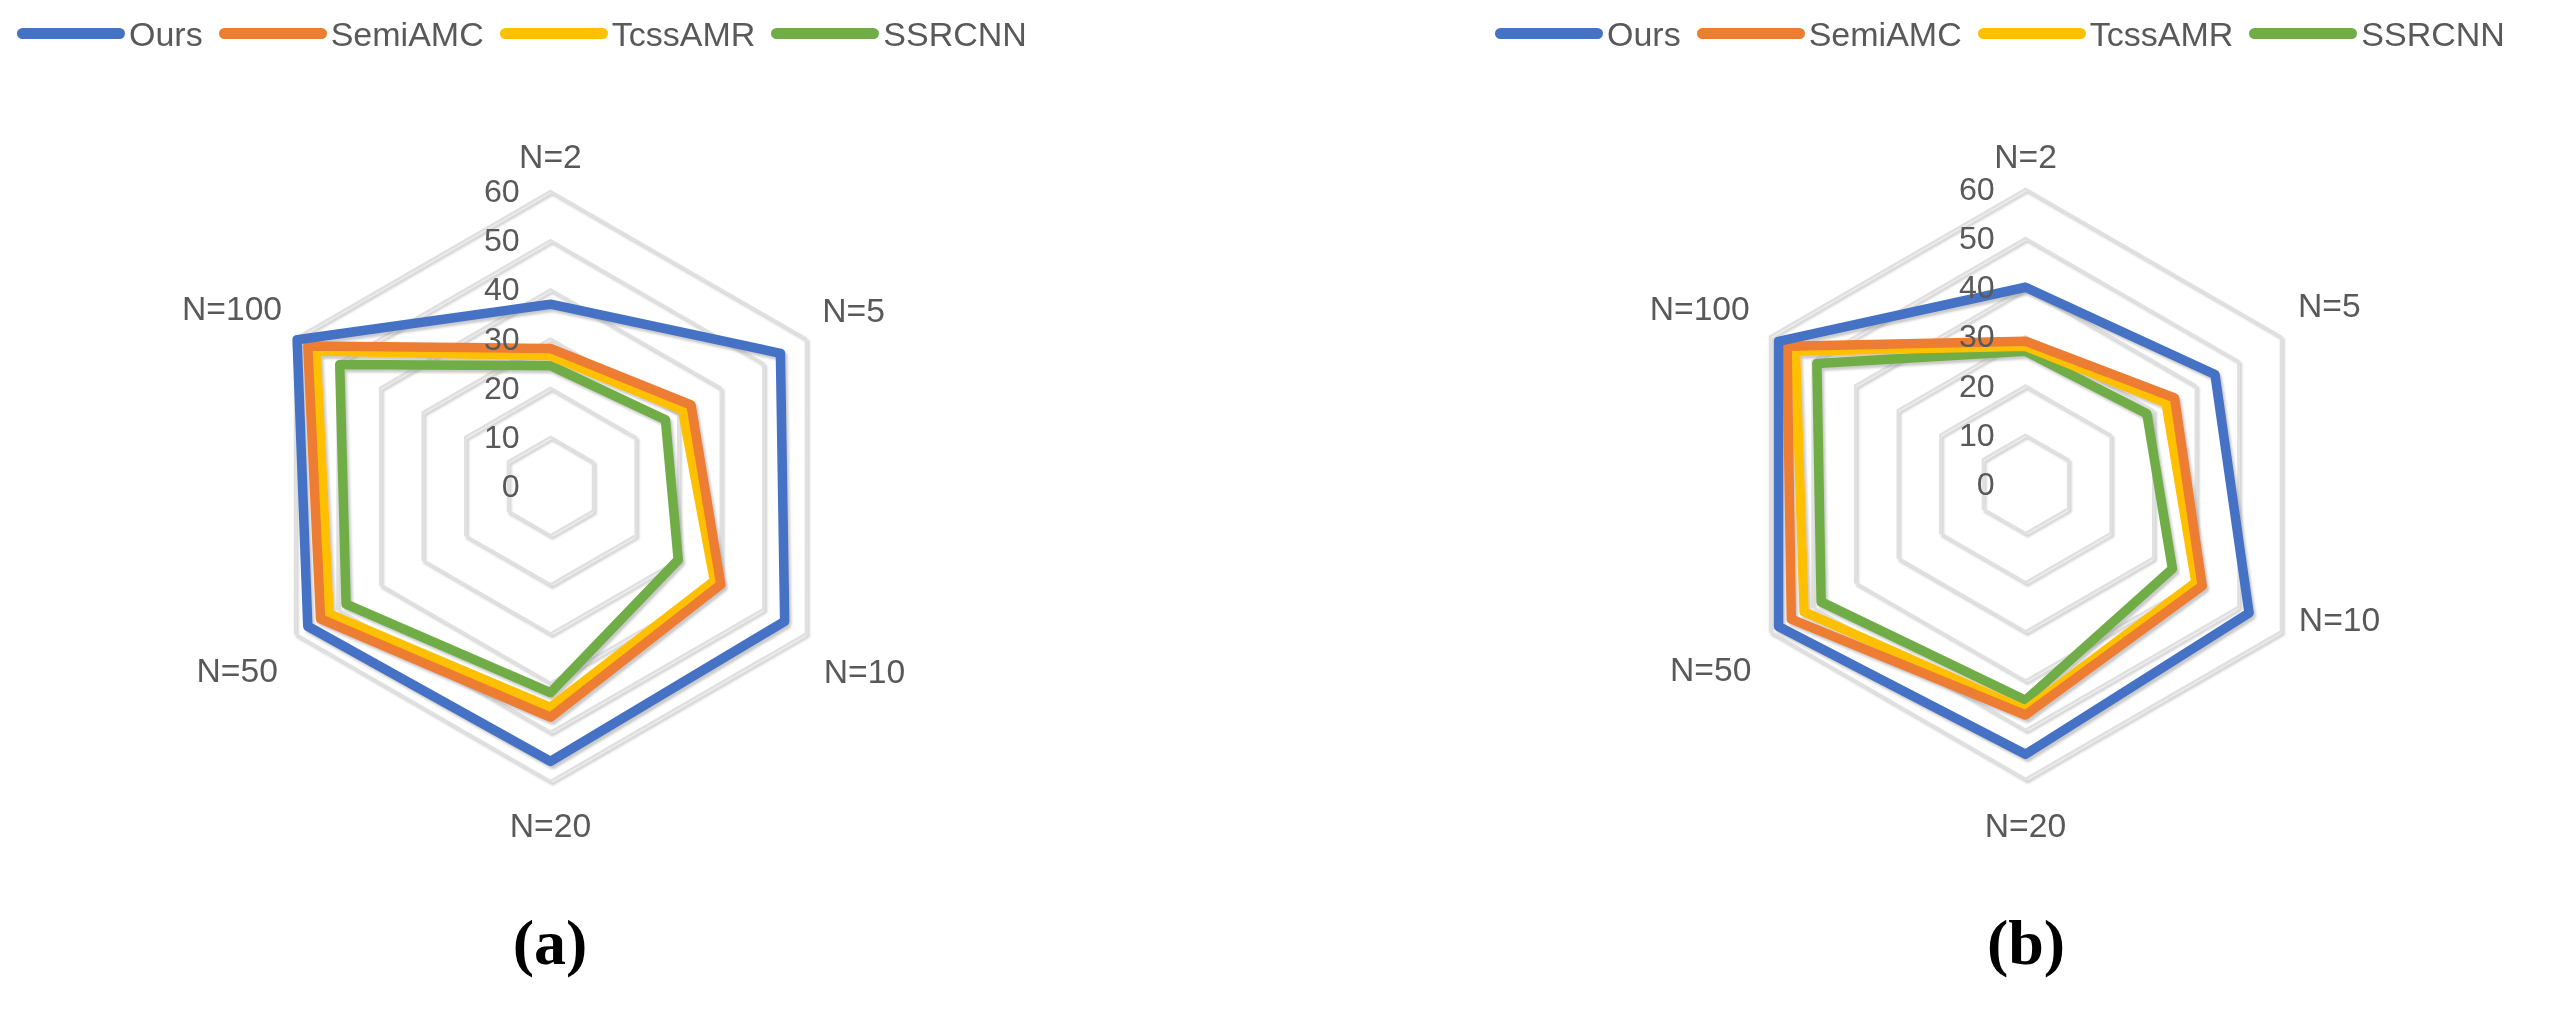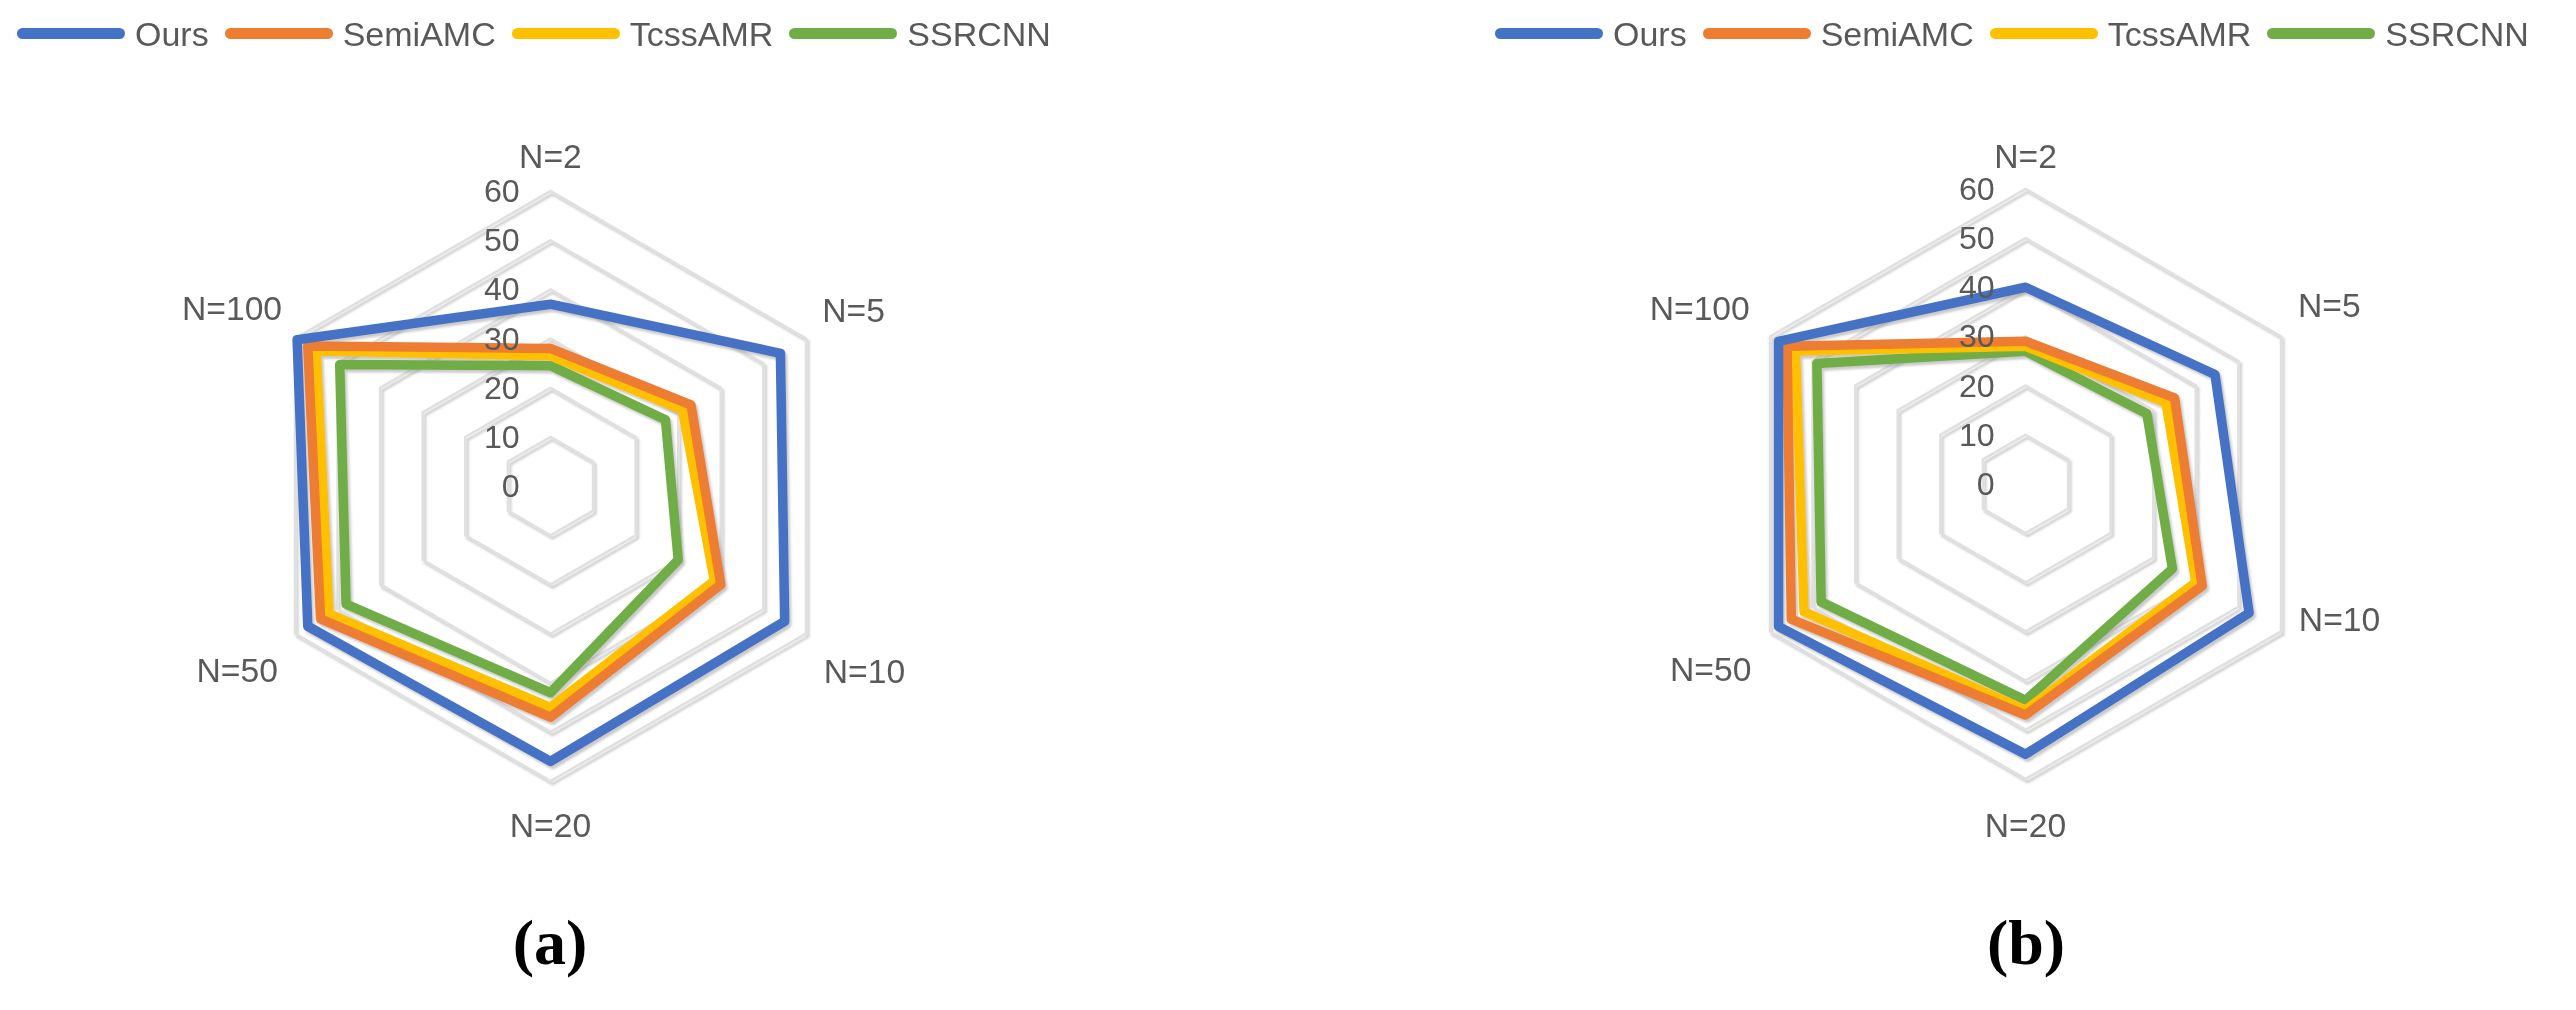--- a/index.html
+++ b/index.html
@@ -1,21 +1,21 @@
 <!DOCTYPE html>
 <html style="font-size:11.7px"><head>
 <meta charset="utf-8">
 <style>
   html,body{margin:0;padding:0;background:#ffffff;}
   body{width:2576px;height:1011px;overflow:hidden;
        font-family:"Liberation Sans", sans-serif;}
   .canvas{position:relative;width:2576px;height:1011px;background:#ffffff;}
   svg{position:absolute;left:0;top:0;}
   .legend{position:absolute;top:14.6px;height:38px;display:flex;align-items:center;gap:16px;white-space:nowrap;}
-  .legend-item{display:flex;align-items:center;gap:10px;}
+  .legend-item{display:flex;align-items:center;gap:4px;}
   .legend-marker{display:inline-block;width:108px;height:11.7px;border-radius:6.6px;}
   .legend-label{font-size:34px;color:#595959;line-height:1;}
   .caption{position:absolute;transform:translateX(-50%);font-family:"Liberation Serif", serif;
            font-weight:bold;font-size:64px;color:#000;top:906px;}
   text{font-family:"Liberation Sans", sans-serif;}
 </style>
 </head>
 <body>
 
 <div class="canvas">

